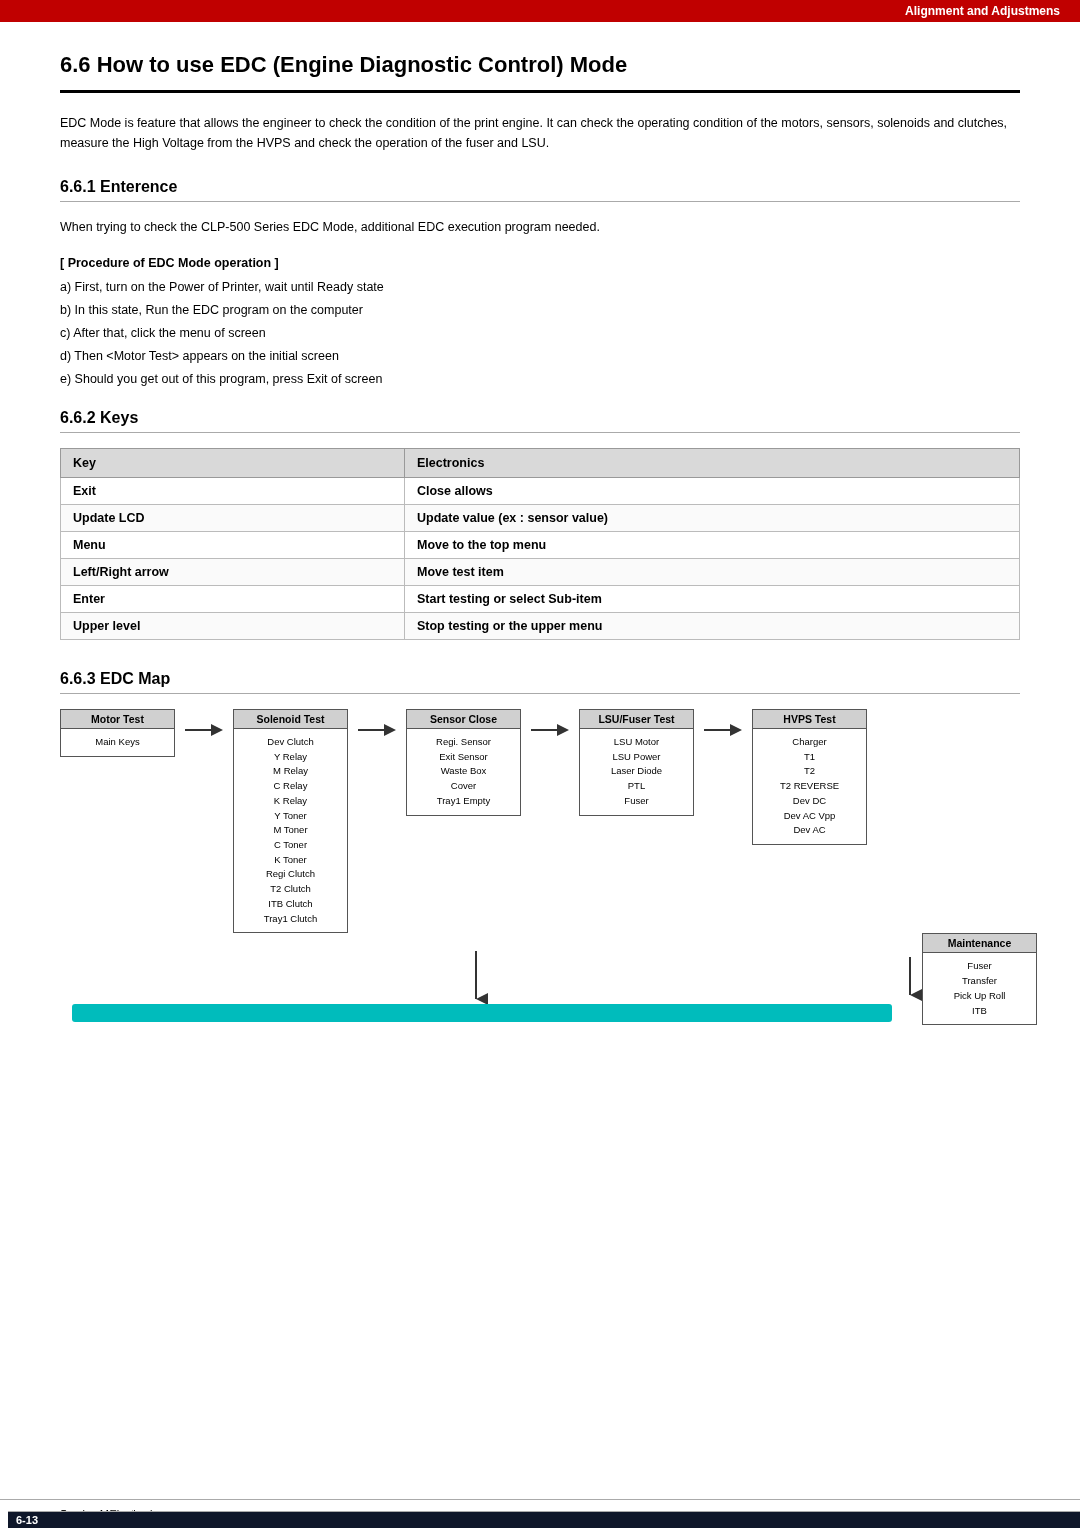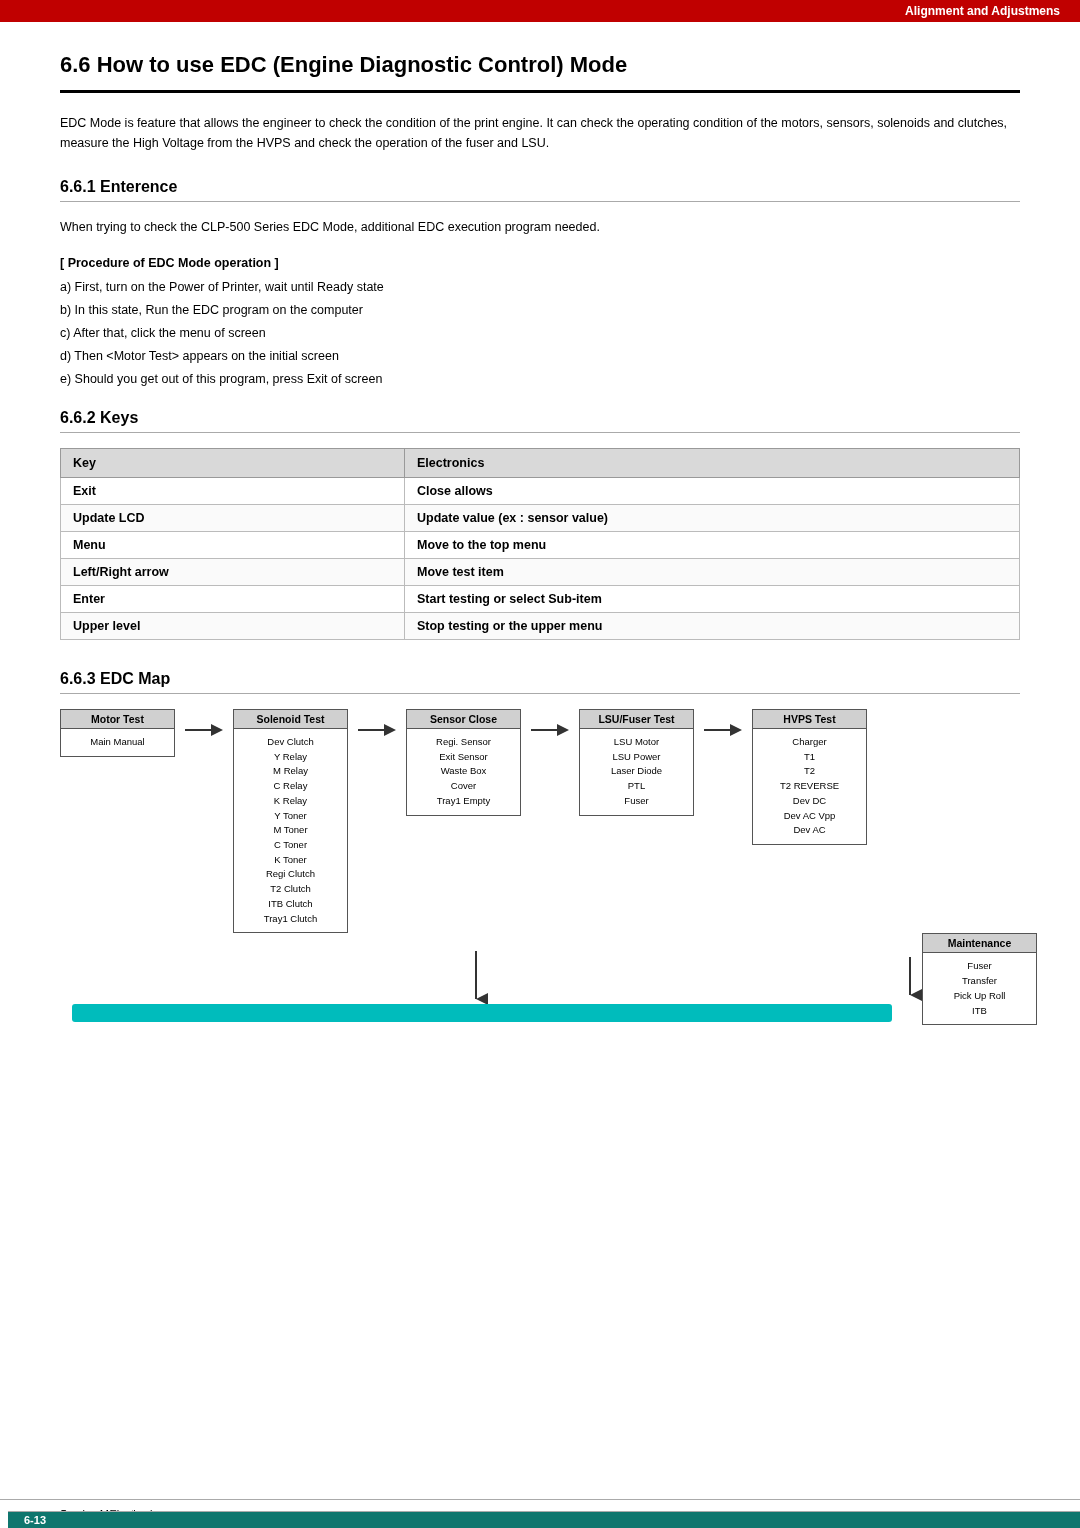--- a/index.html
+++ b/index.html
@@ -233,21 +233,21 @@
 
   <div class="edc-map-section">
     <div class="section-header">6.6.3 EDC Map</div>
 
     <div class="diagram-wrapper">
 
       <div class="flow-row" style="align-items:flex-start; gap:4px;">
 
         <div class="node-box" style="min-width:115px;">
           <div class="node-header">Motor Test</div>
-          <div class="node-body">Main Manual</div>
+          <div class="node-body">Main Keys</div>
         </div>
 
         <div class="arrow-h" style="margin: 0 6px; padding-top: 12px;">
           <svg width="38" height="18">
             <defs>
                 <marker id="ah1" markerWidth="6" markerHeight="6" refX="3" refY="3" orient="auto">
                   <path d="M0,0 L6,3 L0,6 Z" fill="#333"></path>
                 </marker>
               </defs>
             <line x1="0" y1="9" x2="32" y2="9" stroke="#333" stroke-width="2" marker-end="url(#ah1)"></line>
@@ -365,15 +365,15 @@
     </div>
 
   </div>
 
 </div>
 
 <div style="position:fixed; bottom:0; left:0; right:0; border-top:1px solid #aaa; display:flex; justify-content:space-between; align-items:center; padding:8px 60px; background:#fff; font-size:11px;">
   <span>Samsung Electronics</span>
   <div class="service-manual-container">
     <span class="bottom-bar service-manual">Service Manual</span>
-    <span class="bottom-bar page-number" style="margin-left:8px; background:#0f766e; color:#fff; padding:2px 16px; font-weight:bold;">6-13</span>
+    <span class="bottom-bar page-number" style="margin-left:8px; background:#0f172a; color:#fff; padding:2px 8px; font-weight:bold;">6-13</span>
   </div>
 </div>
 
 </body></html>

